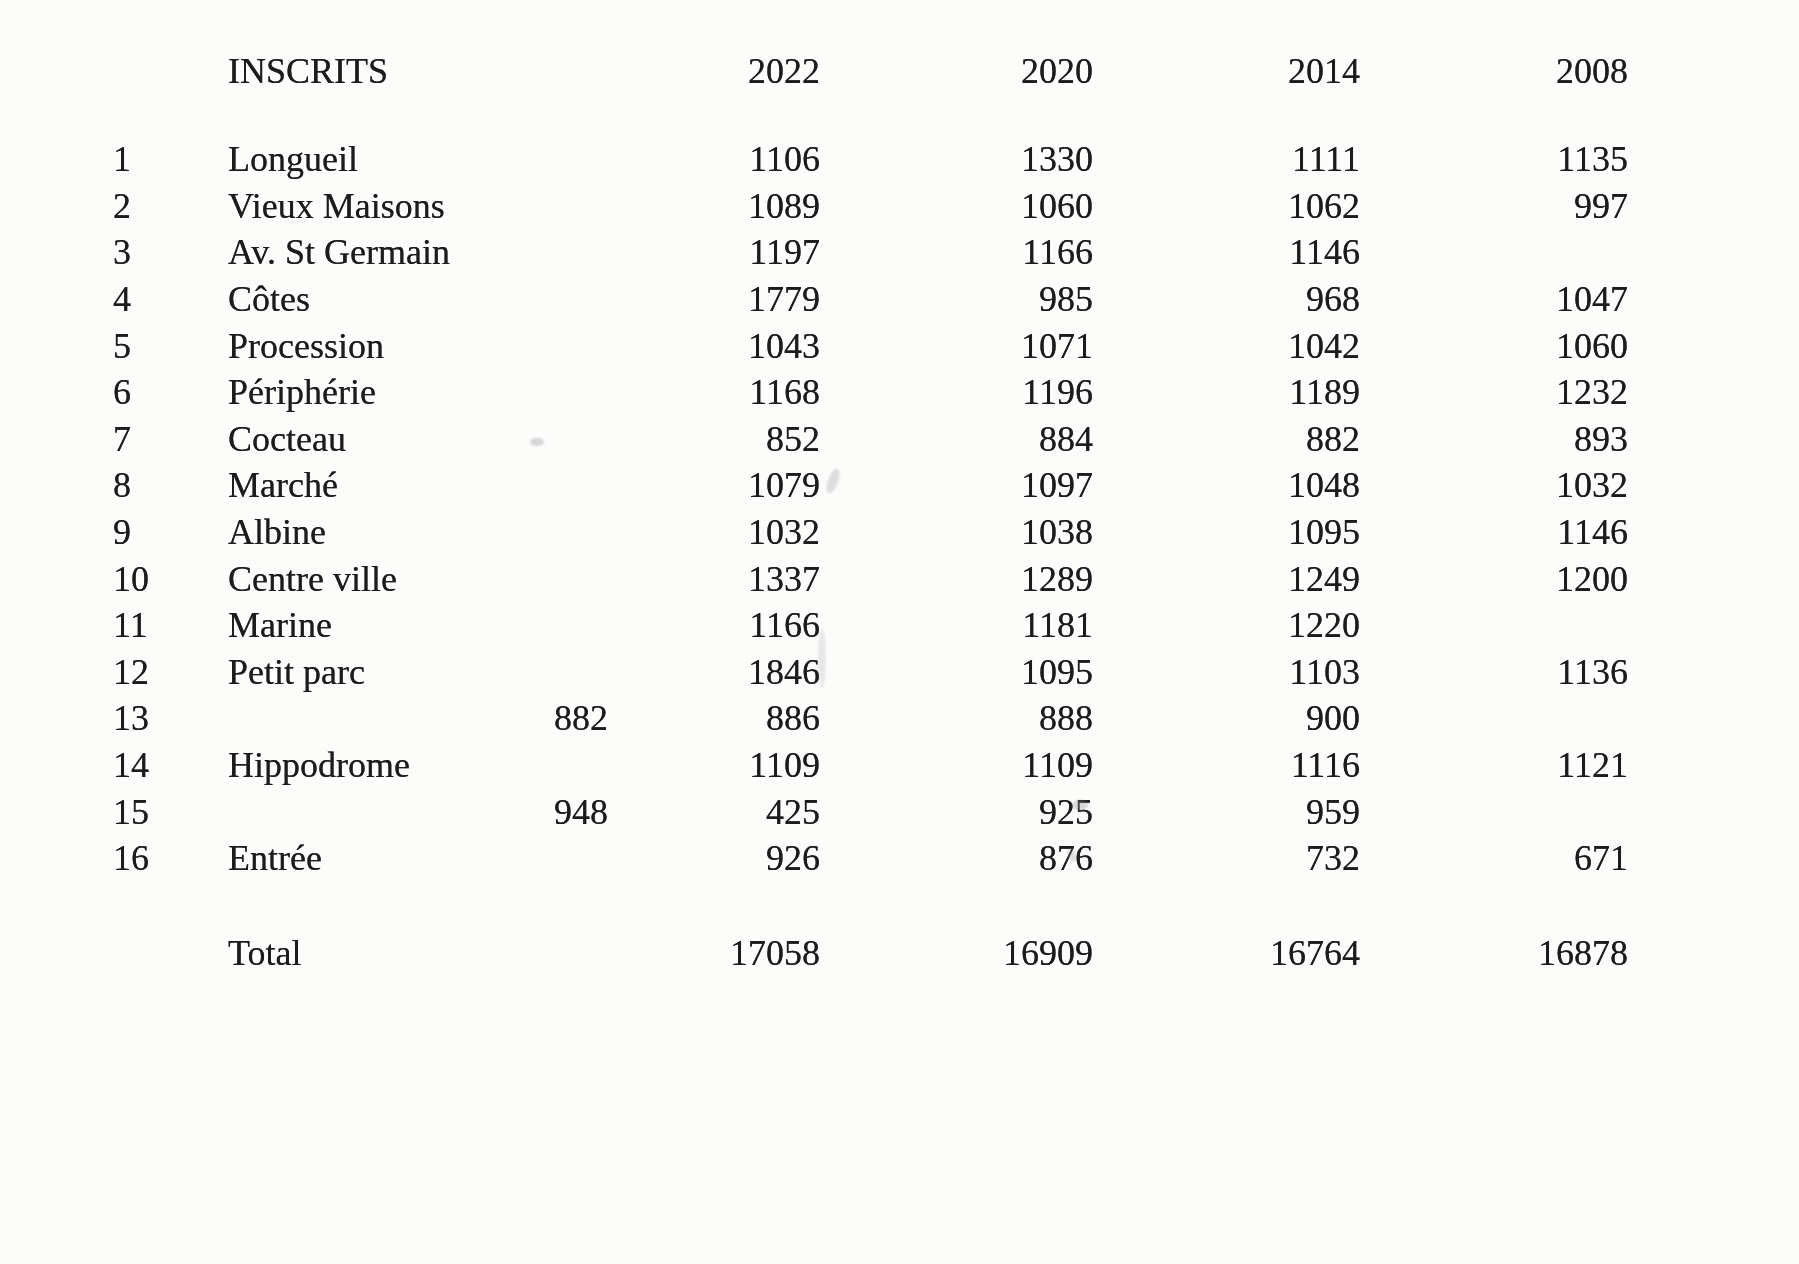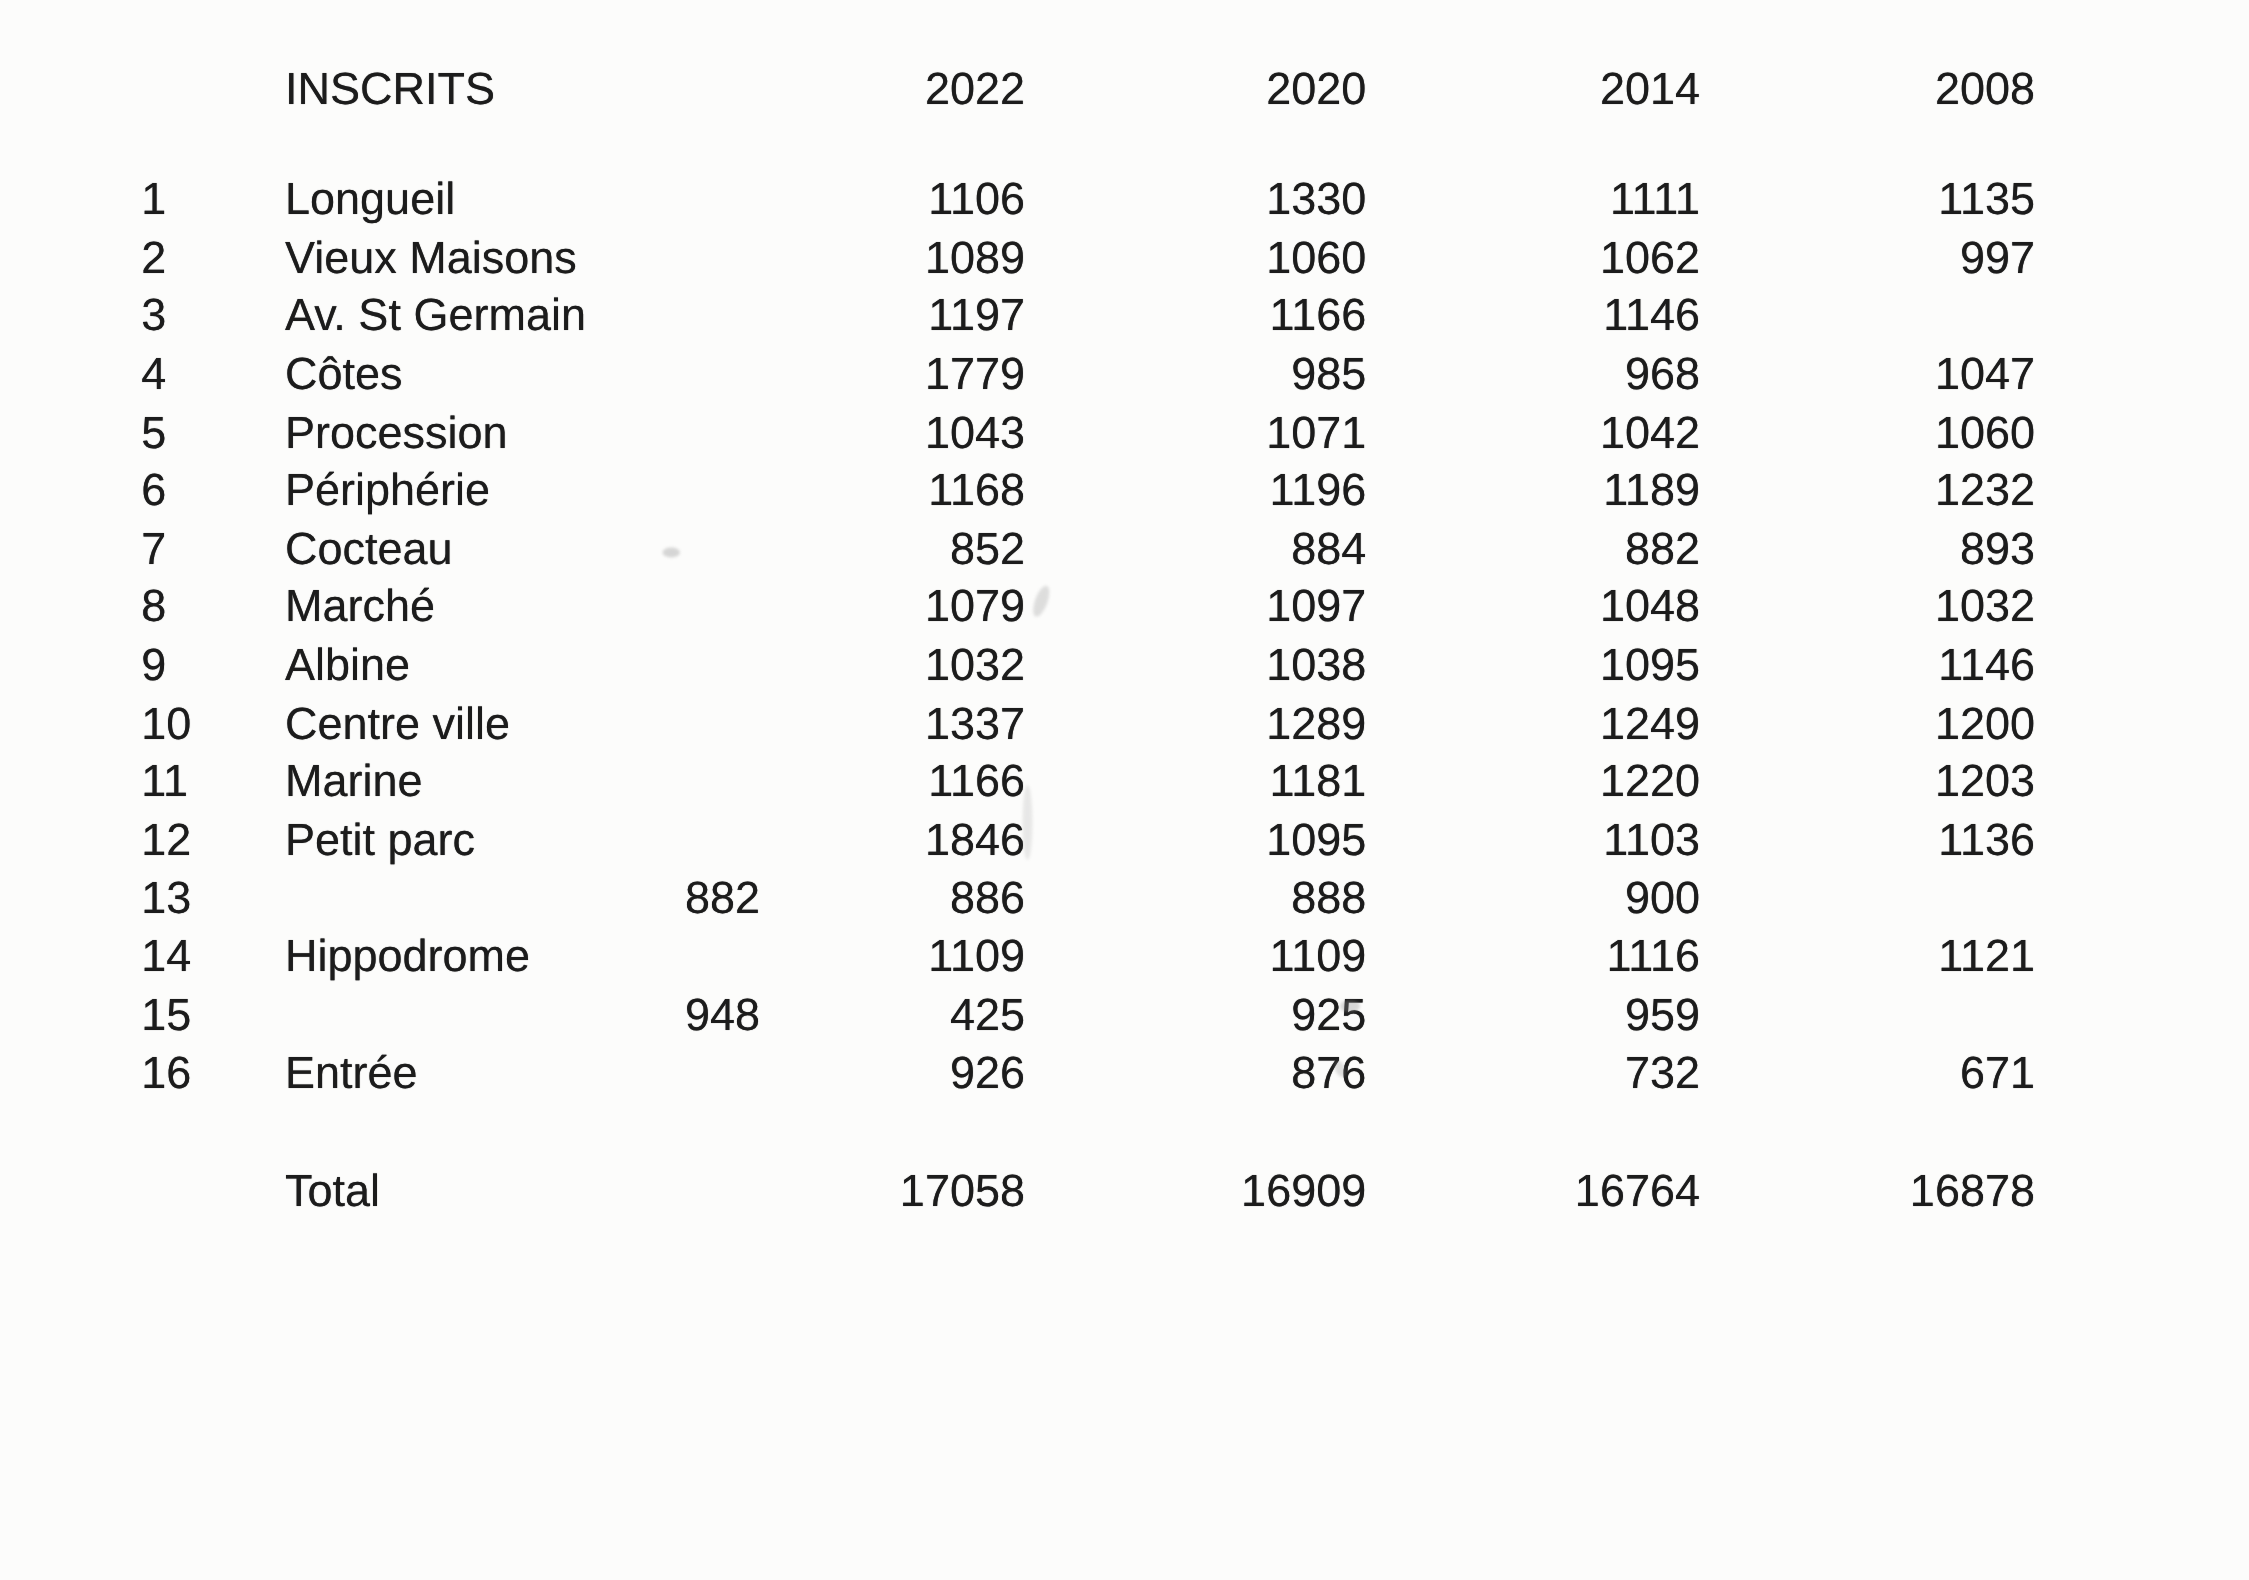--- a/index.html
+++ b/index.html
@@ -4,21 +4,21 @@
 <style>
   html, body { margin: 0; padding: 0; }
   body { background: #fcfcfb; }
 
   .sheet {
     position: relative;
     width: 1799px;
     height: 1264px;
     background: #fcfcfb;
     overflow: hidden;
-    font-family: Liberation Sans, sans-serif;
+    font-family: Liberation Serif, serif;
     color: #1c1c1c;
     font-size: 36px;
     text-shadow: 0 0 0.6px rgba(25,25,25,0.85); 
   }
 
   .table { position: absolute; left: 113px; top: 46px; }
 
   .grid-row {
     display: grid;
     grid-template-columns: 115px 380px 212px 273px 267px 268px;
@@ -157,21 +157,20 @@
       <span class="c val">1249</span>
       <span class="c val">1200</span>
     </div>
 
     <div class="grid-row">
       <span class="c num">11</span>
       <span class="c name">Marine</span>
       <span class="c val">1166</span>
       <span class="c val">1181</span>
       <span class="c val">1220</span>
-      <span class="c val">1203</span>
     </div>
 
     <div class="grid-row">
       <span class="c num">12</span>
       <span class="c name">Petit parc</span>
       <span class="c val">1846</span>
       <span class="c val">1095</span>
       <span class="c val">1103</span>
       <span class="c val">1136</span>
     </div>

